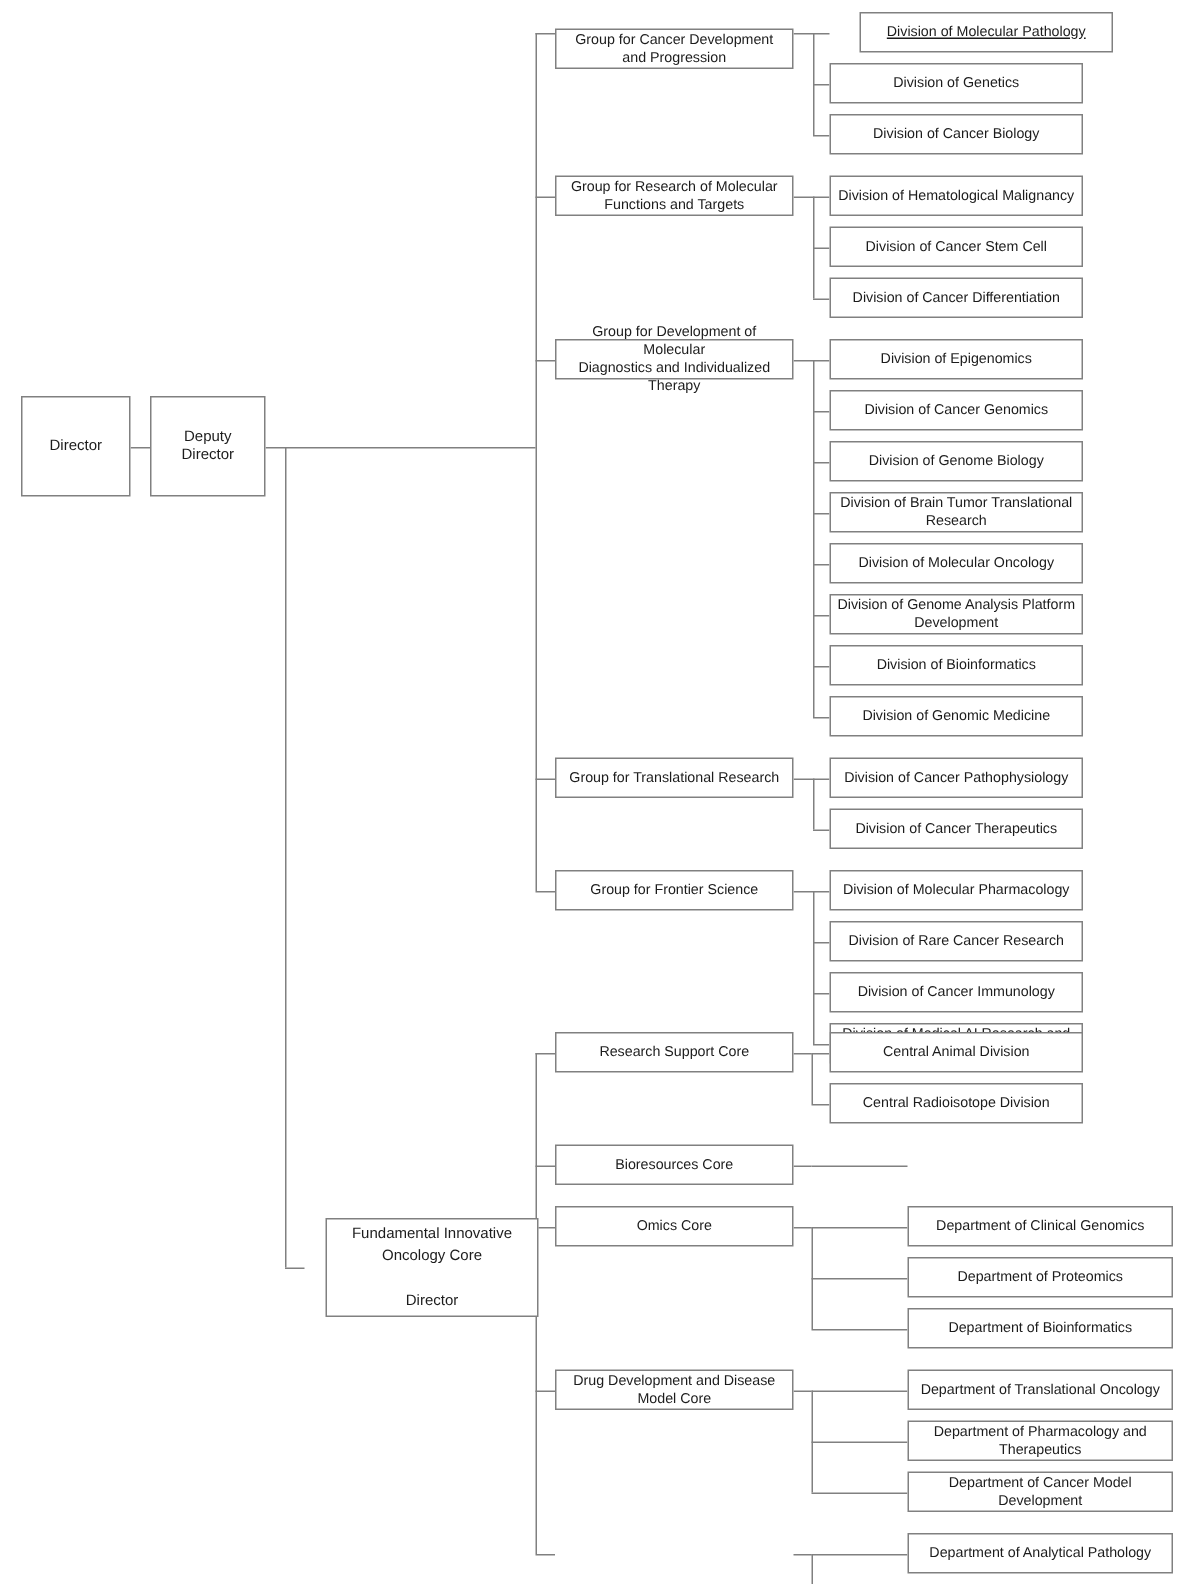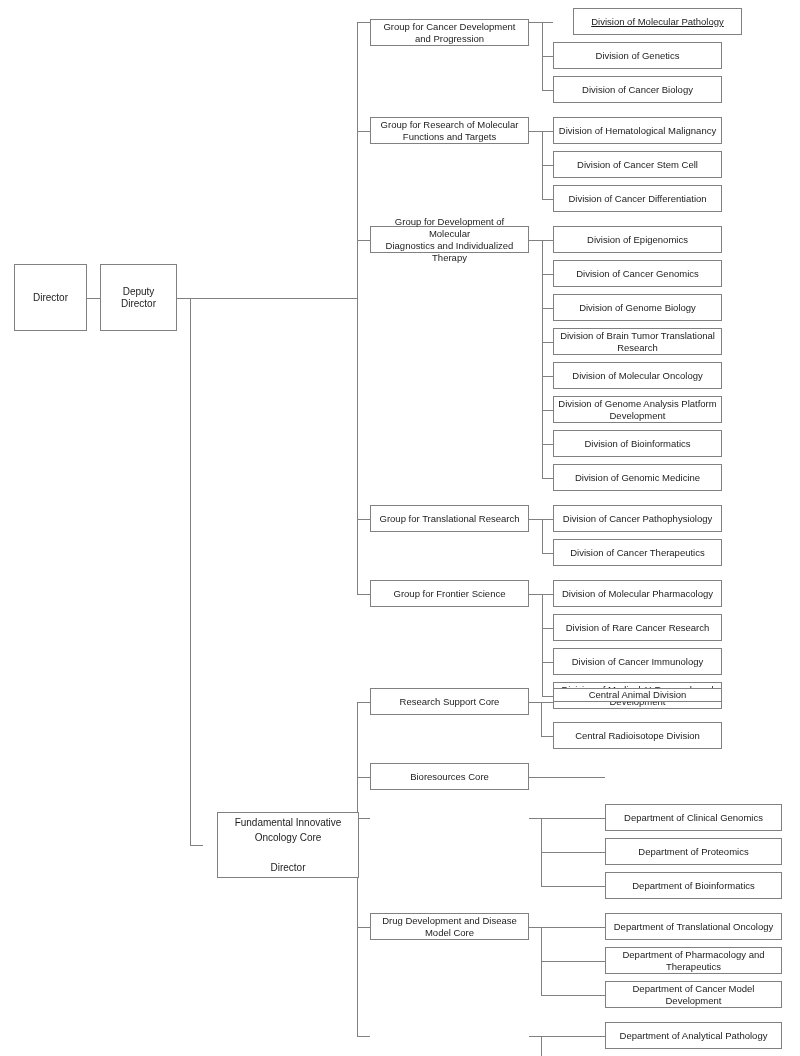--- a/index.html
+++ b/index.html
@@ -119,30 +119,31 @@
     <div class="line h" style="left: 542px; top: 695.5px; width: 11px;"></div>
     <div class="line h" style="left: 529px; top: 593.5px; width: 13px;"></div>
     <div class="line v" style="left: 542px; top: 593.5px; height: 102px;"></div>
     <div class="line v" style="left: 357px; top: 21.5px; height: 572px;"></div>
     <div class="node core-root" style="left: 217px; top: 812px; width: 142px; height: 66px;">Fundamental Innovative
 Oncology Core
 
 Director</div>
     <div class="node" style="left: 370px; top: 688px; width: 159px; height: 27px;">Research Support Core</div>
     <div class="line h" style="left: 357px; top: 701.5px; width: 13px;"></div>
-    <div class="node" style="left: 553px; top: 688px; width: 169px; height: 14px;">Central Animal Division</div>
+    <div class="node" style="left: 553px; top: 688px; width: 169px; height: 27px;">Central Animal Division</div>
     <div class="line h" style="left: 541px; top: 701.5px; width: 12px;"></div>
     <div class="node" style="left: 553px; top: 722px; width: 169px; height: 27px;">Central Radioisotope Division</div>
     <div class="line h" style="left: 541px; top: 735.5px; width: 12px;"></div>
     <div class="line h" style="left: 529px; top: 701.5px; width: 12px;"></div>
     <div class="line v" style="left: 541px; top: 701.5px; height: 34px;"></div>
     <div class="node" style="left: 370px; top: 763px; width: 159px; height: 27px;">Bioresources Core</div>
     <div class="line h" style="left: 357px; top: 776.5px; width: 13px;"></div>
     <div class="line h" style="left: 541px; top: 776.5px; width: 64px;"></div>
     <div class="line h" style="left: 529px; top: 776.5px; width: 12px;"></div>
+    <div class="node" style="left: 370px; top: 804px; width: 159px; height: 27px;">Omics Core</div>
     <div class="line h" style="left: 357px; top: 817.5px; width: 13px;"></div>
     <div class="node" style="left: 605px; top: 804px; width: 177px; height: 27px;">Department of Clinical Genomics</div>
     <div class="line h" style="left: 541px; top: 817.5px; width: 64px;"></div>
     <div class="node" style="left: 605px; top: 838px; width: 177px; height: 27px;">Department of  Proteomics</div>
     <div class="line h" style="left: 541px; top: 851.5px; width: 64px;"></div>
     <div class="node" style="left: 605px; top: 872px; width: 177px; height: 27px;">Department of Bioinformatics</div>
     <div class="line h" style="left: 541px; top: 885.5px; width: 64px;"></div>
     <div class="line h" style="left: 529px; top: 817.5px; width: 12px;"></div>
     <div class="line v" style="left: 541px; top: 817.5px; height: 68px;"></div>
     <div class="node" style="left: 370px; top: 913px; width: 159px; height: 27px;">Drug Development and Disease

